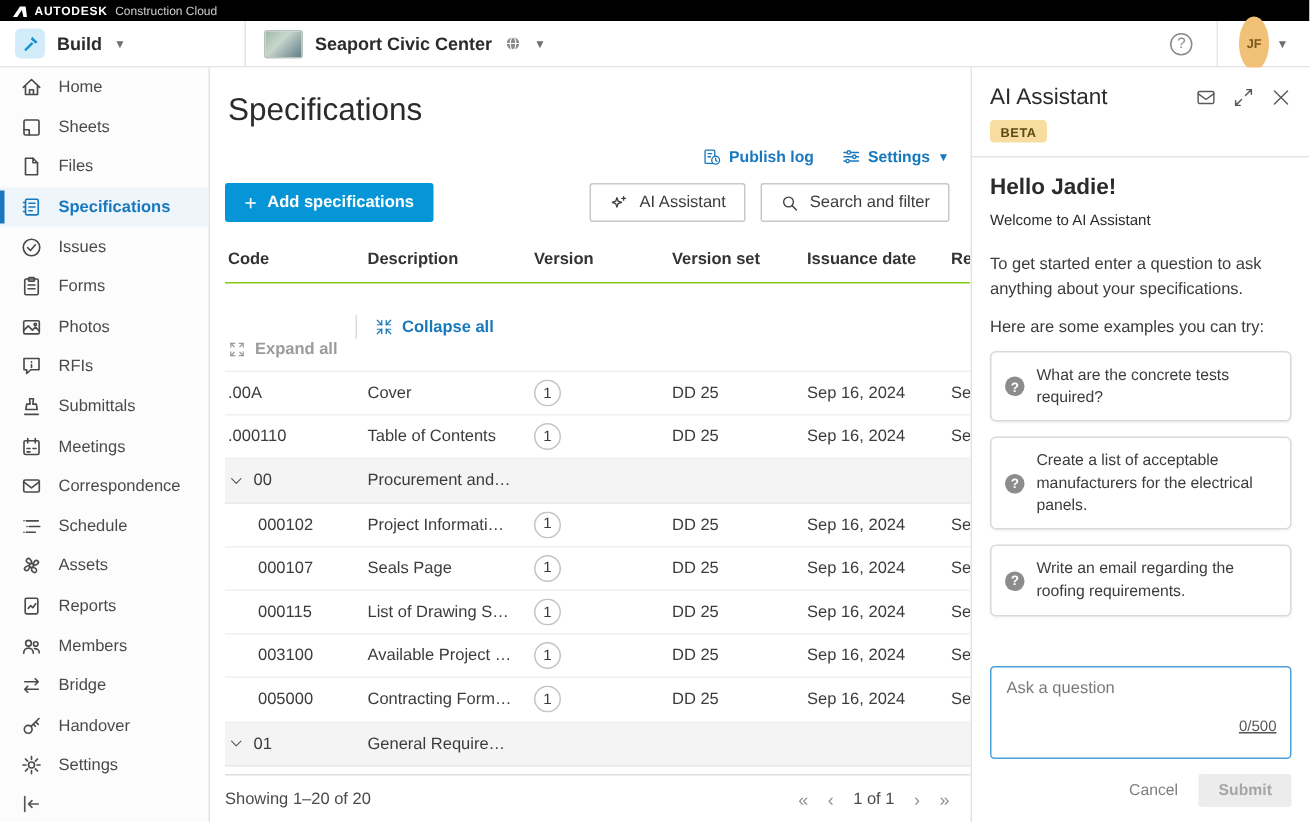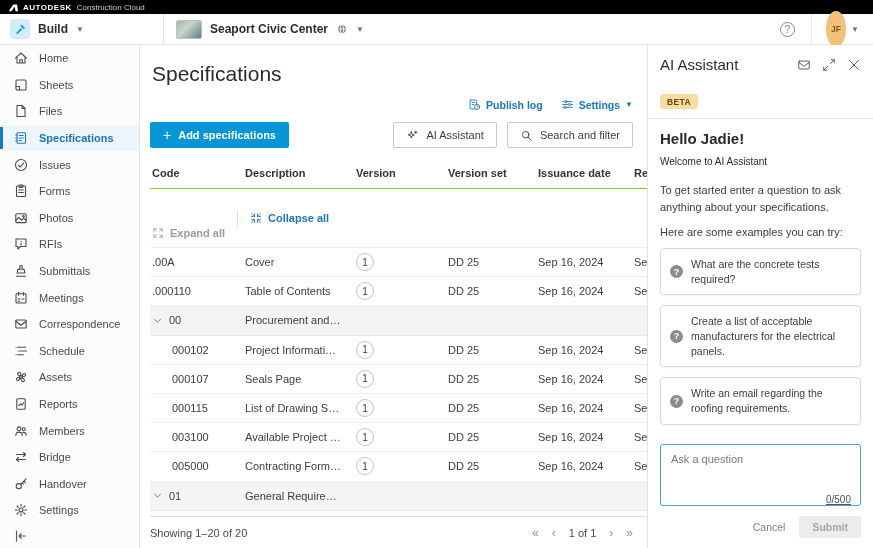--- a/index.html
+++ b/index.html
@@ -77,34 +77,34 @@
   .pager .pgbtn { cursor:pointer; }
   .pager .pglabel { color:#4a4a4a; font-size:11px; }
 
   
   .ai-panel { width:226px; flex:0 0 226px; border-left:1px solid #e3e3e3; background:#fff; display:flex; flex-direction:column; overflow:hidden; }
   .ai-header { padding:11px 12px 9px; border-bottom:1px solid #e5e5e5; }
   .ai-title-row { display:flex; align-items:center; }
   .ai-title { font-size:15px; color:#2b2b2b; }
   .ai-hicons { margin-left:auto; display:flex; gap:11px; color:#5a5a5a; }
   .ai-hicons > span { cursor:pointer; }
-  .beta-badge { display:inline-block; margin-top:21px; background:#f7dda0; color:#5c4813; font-size:8.5px; font-weight:bold; letter-spacing:.4px; padding:2.5px 7px; border-radius:3px; }
+  .beta-badge { display:inline-block; margin-top:7px; background:#f7dda0; color:#5c4813; font-size:8.5px; font-weight:bold; letter-spacing:.4px; padding:2.5px 7px; border-radius:3px; }
   .ai-body { flex:1 1 auto; padding:11px 12px 0; overflow:hidden; }
   .ai-greeting { font-weight:bold; font-size:15px; color:#2b2b2b; }
   .ai-welcome { font-size:10px; color:#2b2b2b; margin-top:9px; }
   .ai-intro { margin-top:15px; line-height:1.5; color:#3c3c3c; }
   .ai-examples-label { margin-top:11px; color:#3c3c3c; }
   .sugg-card { border:1px solid #d9d9d9; border-radius:4px; box-shadow:0 1px 2px rgba(0,0,0,.05); padding:8px 9px; margin-top:10px; display:flex; align-items:center; gap:8px; cursor:pointer; background:#fff; }
   .q-icon { width:13px; height:13px; flex:0 0 13px; border-radius:50%; background:#8c8c8c; color:#fff; font-size:9px; font-weight:bold; display:flex; align-items:center; justify-content:center; }
   .sugg-text { line-height:1.4; font-size:10.5px; }
   .ai-input-area { padding:8px 12px 4px; }
   .input-box { border:1.5px solid #4ba0dc; border-radius:3px; height:62px; position:relative; padding:6px 8px 16px; background:#fff; }
   .input-box textarea { width:100%; height:100%; border:none; outline:none; resize:none; font-family:inherit; font-size:11px; color:#3c3c3c; background:transparent; }
   .input-box textarea::placeholder { color:#7a7a7a; }
-  .char-counter { position:absolute; right:9px; bottom:0; font-size:10px; color:#555;text-decoration:underline; }
+  .char-counter { position:absolute; right:9px; bottom:15px; font-size:10px; color:#555;text-decoration:underline; }
   .ai-actions { display:flex; justify-content:flex-end; align-items:center; gap:14px; padding:6px 12px 10px; }
   .cancel-btn { background:none; border:none; color:#7f7f7f; font-family:inherit; font-size:10.5px; cursor:pointer; padding:0; }
   .submit-btn { background:#ececec; border:none; border-radius:2px; color:#a6a6a6; font-family:inherit; font-size:10.5px; font-weight:bold; padding:5px 13px; cursor:default; }
 </style>
 </head>
 <body>
 
 <div class="topbar">
   <span>
     <svg width="10" height="9" viewBox="0 0 16 14">

